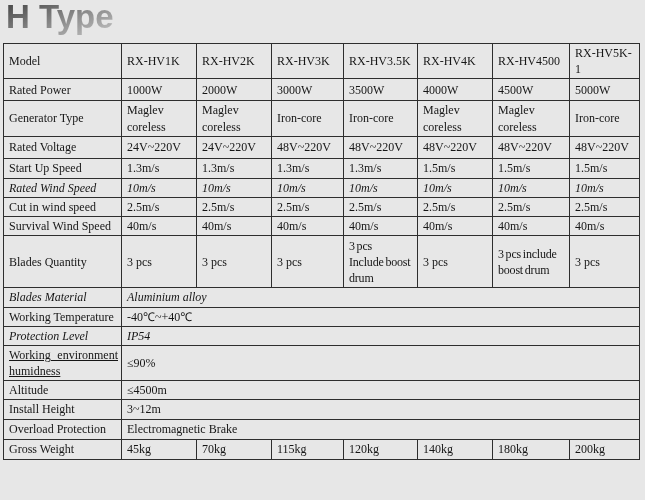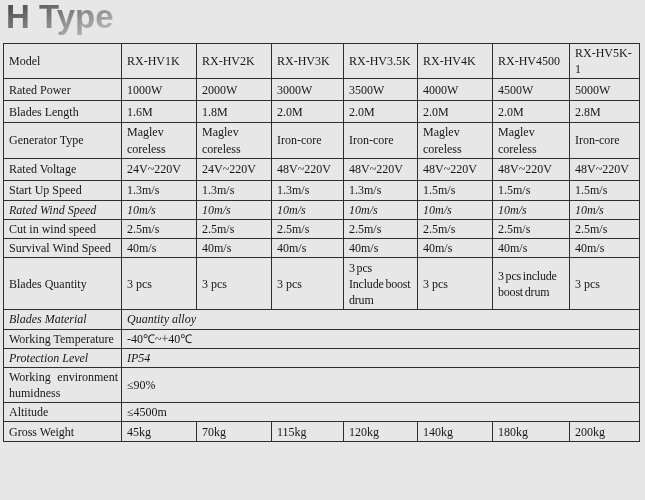--- a/index.html
+++ b/index.html
@@ -37,21 +37,21 @@
     font-size: 12px;
     font-weight: normal;
     color: #161616;
     text-align: left;
     vertical-align: middle;
     padding: 1px 3px 1px 5px;
     line-height: 1.35;
     overflow: hidden;
   }
   .spec th { white-space: nowrap; }
-  .spec th.wrap { white-space: normal; text-align: justify; }
+  .spec th.wrap { white-space: normal; text-align: justify; text-decoration: underline; }
   .bold { font-weight: bold; margin-top: 32px; }
   .pre { white-space: pre-line; }
   .tight { letter-spacing: -0.2px; word-spacing: -1px; padding-right: 1px; }
 
   
   .r21 { height: 21px; margin-left: 7px; } .r22 { height: 22px; }
   .r34 { height: 34px; } .r20 { height: 20px; margin-top: 40px; }
   .r18 { height: 18px; font-style: italic; } .r19 { height: 19px; font-family: Liberation Serif, serif; }
   .r52 { height: 52px; }
 </style>
@@ -90,30 +90,20 @@
       <th>Rated Power</th>
       <td>1000W</td>
       <td>2000W</td>
       <td>3000W</td>
       <td>3500W</td>
       <td>4000W</td>
       <td>4500W</td>
       <td>5000W</td>
     </tr>
 
-    <tr class="r22">
-      <th>Blades Length</th>
-      <td>1.6M</td>
-      <td>1.8M</td>
-      <td>2.0M</td>
-      <td>2.0M</td>
-      <td>2.0M</td>
-      <td>2.0M</td>
-      <td>2.8M</td>
-    </tr>
 
 
     <tr class="r34">
       <th>Generator Type</th>
       <td class="bold">Maglev coreless</td>
       <td class="bold">Maglev coreless</td>
       <td>Iron-core</td>
       <td>Iron-core</td>
       <td class="bold">Maglev coreless</td>
       <td class="bold">Maglev coreless</td>
@@ -182,21 +172,21 @@
       <td>3 pcs</td>
       <td class="pre tight">3 pcs
 Include boost drum</td>
       <td>3 pcs</td>
       <td class="tight">3 pcs include boost drum</td>
       <td>3 pcs</td>
     </tr>
 
     <tr class="r18">
       <th>Blades Material</th>
-      <td colspan="7">Quantity alloy</td>
+      <td colspan="7">Aluminium alloy</td>
     </tr>
 
     <tr class="r19">
       <th>Working Temperature</th>
       <td colspan="7">-40℃~+40℃</td>
     </tr>
 
     <tr class="r18">
       <th>Protection Level</th>
       <td colspan="7">IP54</td>
@@ -205,21 +195,29 @@
     <tr class="r34">
       <th class="wrap">Working environment humidness</th>
       <td colspan="7">≤90%</td>
     </tr>
 
     <tr class="r19">
       <th>Altitude</th>
       <td colspan="7">≤4500m</td>
     </tr>
 
-
+    <tr class="r19">
+      <th>Install Height</th>
+      <td colspan="7">3~12m</td>
+    </tr>
+
+    <tr class="r20">
+      <th>Overload Protection</th>
+      <td colspan="7">Electromagnetic Brake</td>
+    </tr>
 
     <tr class="r20">
       <th>Gross Weight</th>
       <td>45kg</td>
       <td>70kg</td>
       <td>115kg</td>
       <td>120kg</td>
       <td>140kg</td>
       <td>180kg</td>
       <td>200kg</td>

